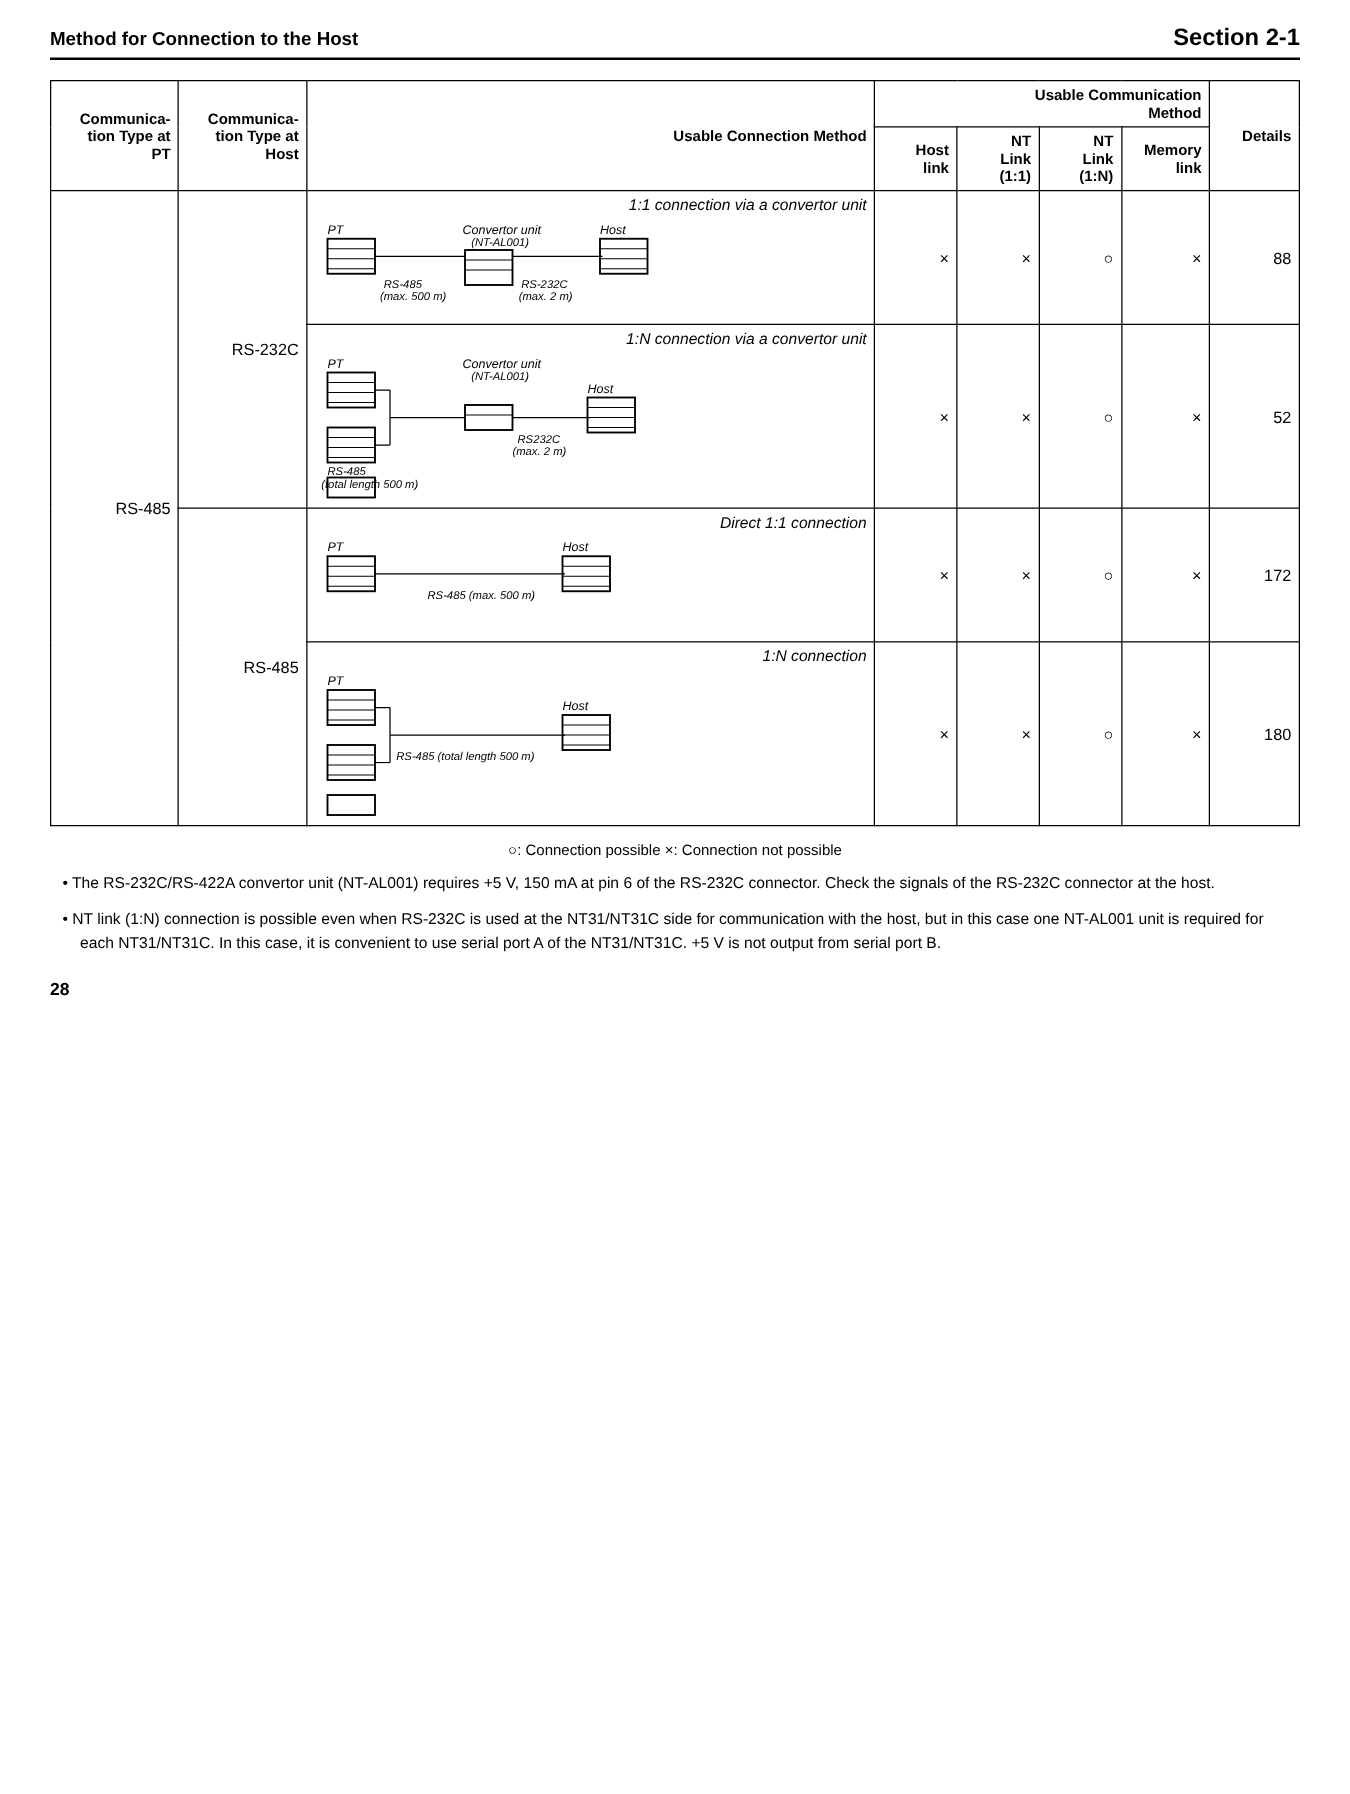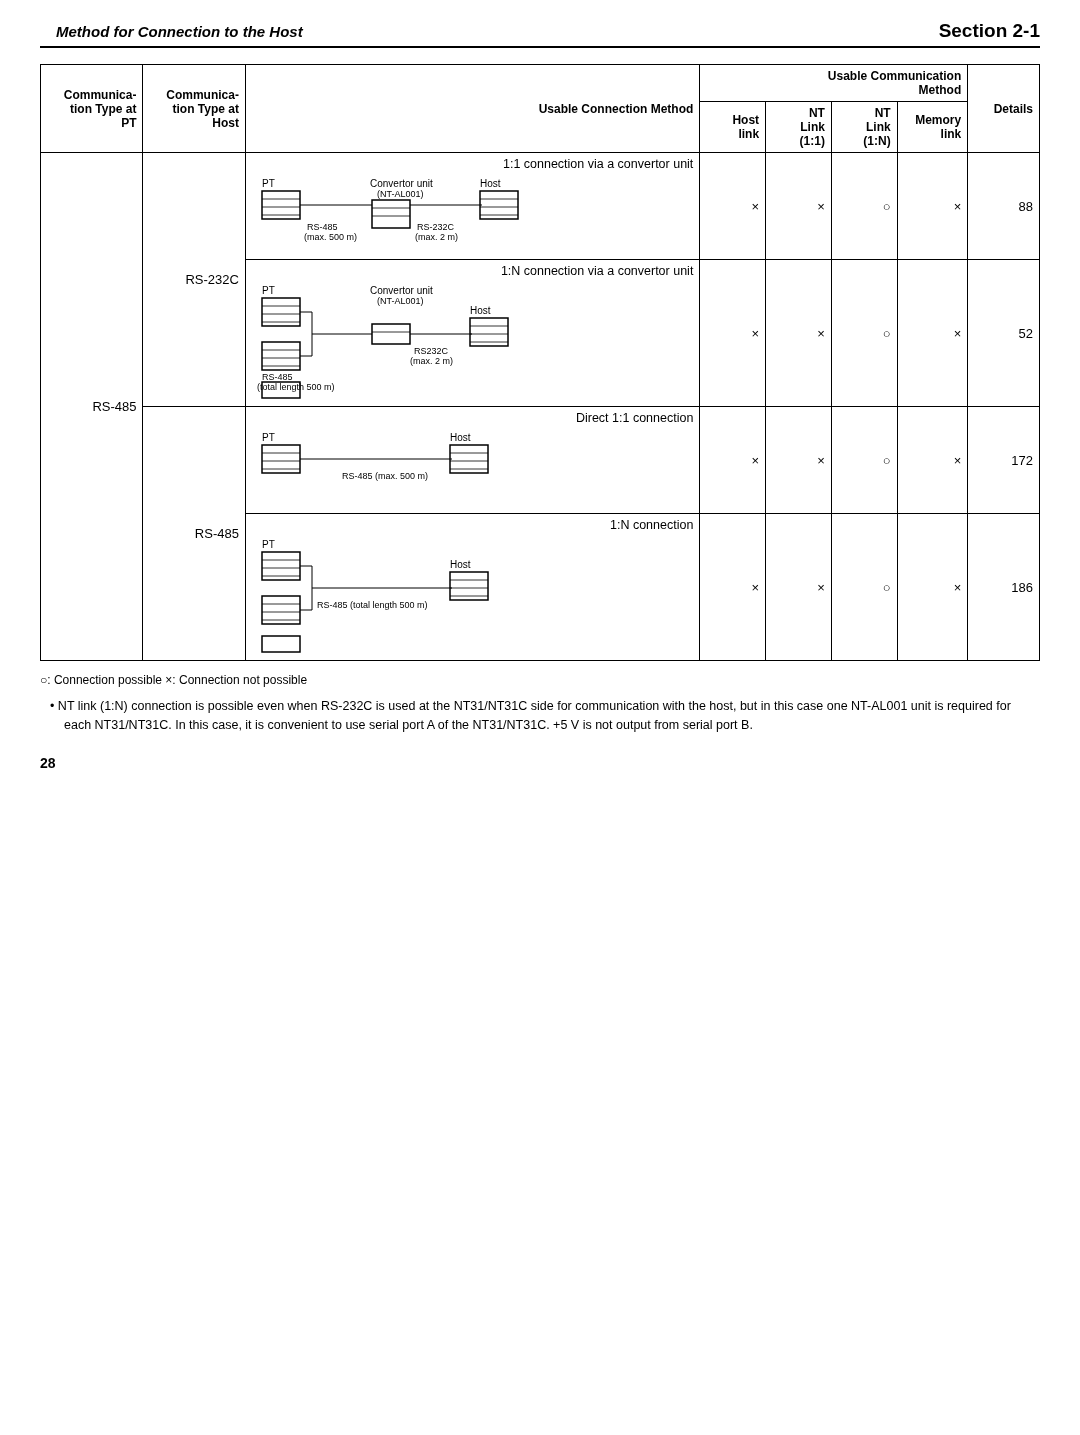--- a/index.html
+++ b/index.html
@@ -16,24 +16,22 @@
     
     .page-header {
       display: flex;
       justify-content: space-between;
       align-items: baseline;
       border-bottom: 2px solid #000;
       padding-bottom: 4px;
       margin-bottom: 16px;
     }
     .page-header-title {
-      font-style: italic;
       font-weight: bold;
       font-size: 15px;
-      margin-left: 16px;
     }
     .page-header-section {
       font-weight: bold;
       font-size: 19px;
     }
 
     
     .main-table {
       width: 100%;
       border-collapse: collapse;
@@ -59,34 +57,35 @@
     .col-mem-link { width: 55px; }
     .col-details { width: 60px; }
 
     .header-usable-comm { font-size: 12px; }
 
     
     .diagram-cell {
       text-align: left;
       padding: 6px 8px;
       vertical-align: top;
+      font-style: italic;
     }
     .diagram-title {
       font-size: 12.5px;
       margin-bottom: 4px;
     }
 
     
     .diagram-svg {
       display: block;
     }
 
     
     .legend-line {
-      text-align: left;
+      text-align: center;
       font-size: 12px;
       margin-bottom: 10px;
     }
     .notes-list {
       list-style: none;
       padding: 0 10px;
     }
     .notes-list li {
       font-size: 12.5px;
       margin-bottom: 10px;
@@ -293,26 +292,27 @@
           <rect x="198" y="36" width="38" height="28" fill="none" stroke="#000" stroke-width="1.5"></rect>
           <line x1="198" y1="44" x2="236" y2="44" stroke="#000" stroke-width="0.8"></line>
           <line x1="198" y1="52" x2="236" y2="52" stroke="#000" stroke-width="0.8"></line>
           <line x1="198" y1="60" x2="236" y2="60" stroke="#000" stroke-width="0.8"></line>
         </svg>
       </td>
       <td><span class="symbol-x">×</span></td>
       <td><span class="symbol-x">×</span></td>
       <td><span class="symbol-o">○</span></td>
       <td><span class="symbol-x">×</span></td>
-      <td>186</td>
+      <td>180</td>
     </tr>
   </tbody>
 </table>
 
 <div class="legend-line">
   <span>○: Connection possible   ×: Connection not possible</span>
 </div>
 
 <ul class="notes-list">
+  <li>The RS-232C/RS-422A convertor unit (NT-AL001) requires +5 V, 150 mA at pin 6 of the RS-232C connector. Check the signals of the RS-232C connector at the host.</li>
   <li>NT link (1:N) connection is possible even when RS-232C is used at the NT31/NT31C side for communication with the host, but in this case one NT-AL001 unit is required for each NT31/NT31C. In this case, it is convenient to use serial port A of the NT31/NT31C. +5 V is not output from serial port B.</li>
 </ul>
 
 <div class="page-number">28</div>
 
 </body></html>

